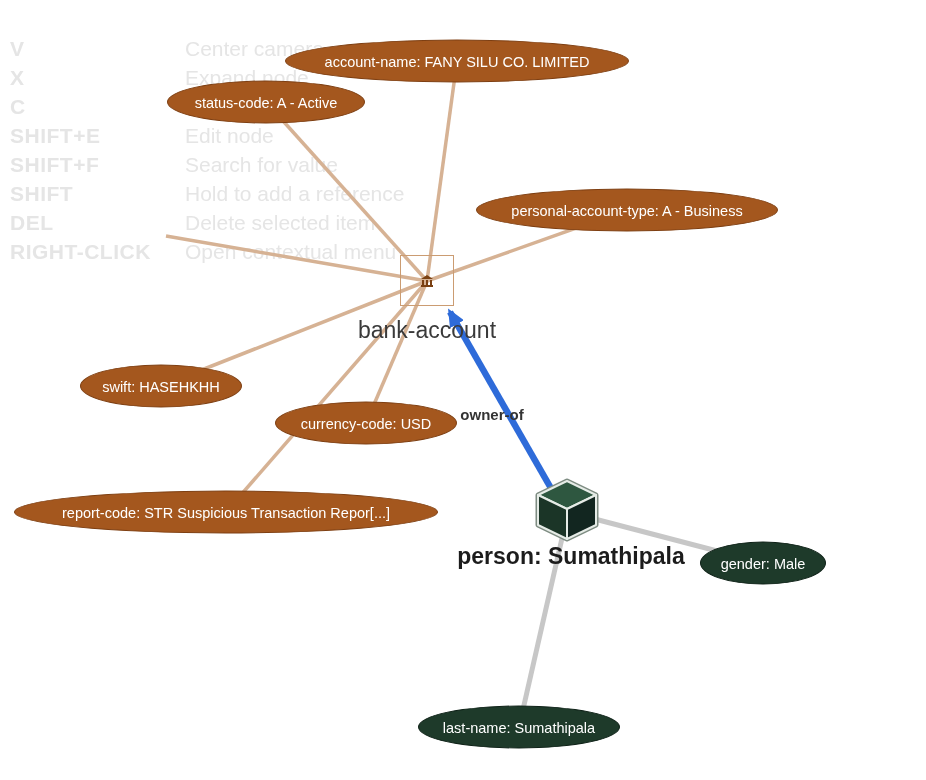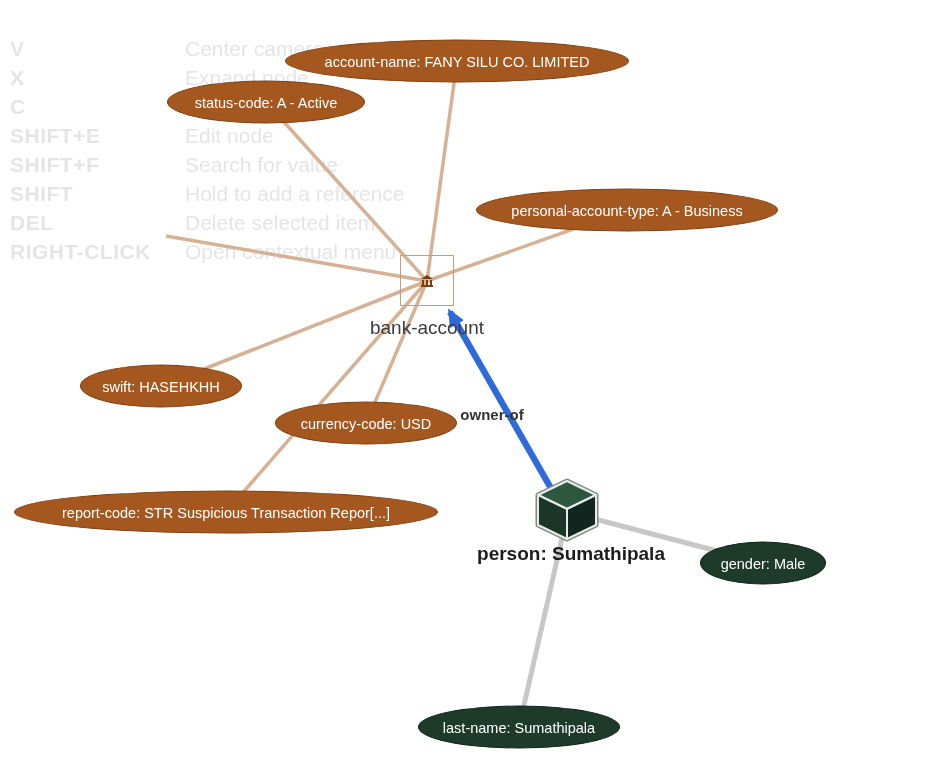--- a/index.html
+++ b/index.html
@@ -35,21 +35,21 @@
   .square-node {
     position:absolute; left:400px; top:255px; width:54px; height:51px;
     border:1.5px solid #cb9c72; background:transparent;
     display:flex; align-items:center; justify-content:center; cursor:pointer;
   }
   .cube-node { position:absolute; left:535px; top:477px; width:66px; height:69px; cursor:pointer; }
 
   
   .node-label {
     position:absolute; transform:translateX(-50%);
-    font-size:19px; color:#3a3a3a; white-space:nowrap;
+    font-size:23px; color:#3a3a3a; white-space:nowrap;
   }
   .node-label.bold { font-weight:bold; color:#1c1c1c; }
   .edge-label {
     position:absolute; transform:translateX(-50%);
     font-size:15px; font-weight:bold; color:#333333; white-space:nowrap;
   }
 </style>
 </head>
 <body>
 

